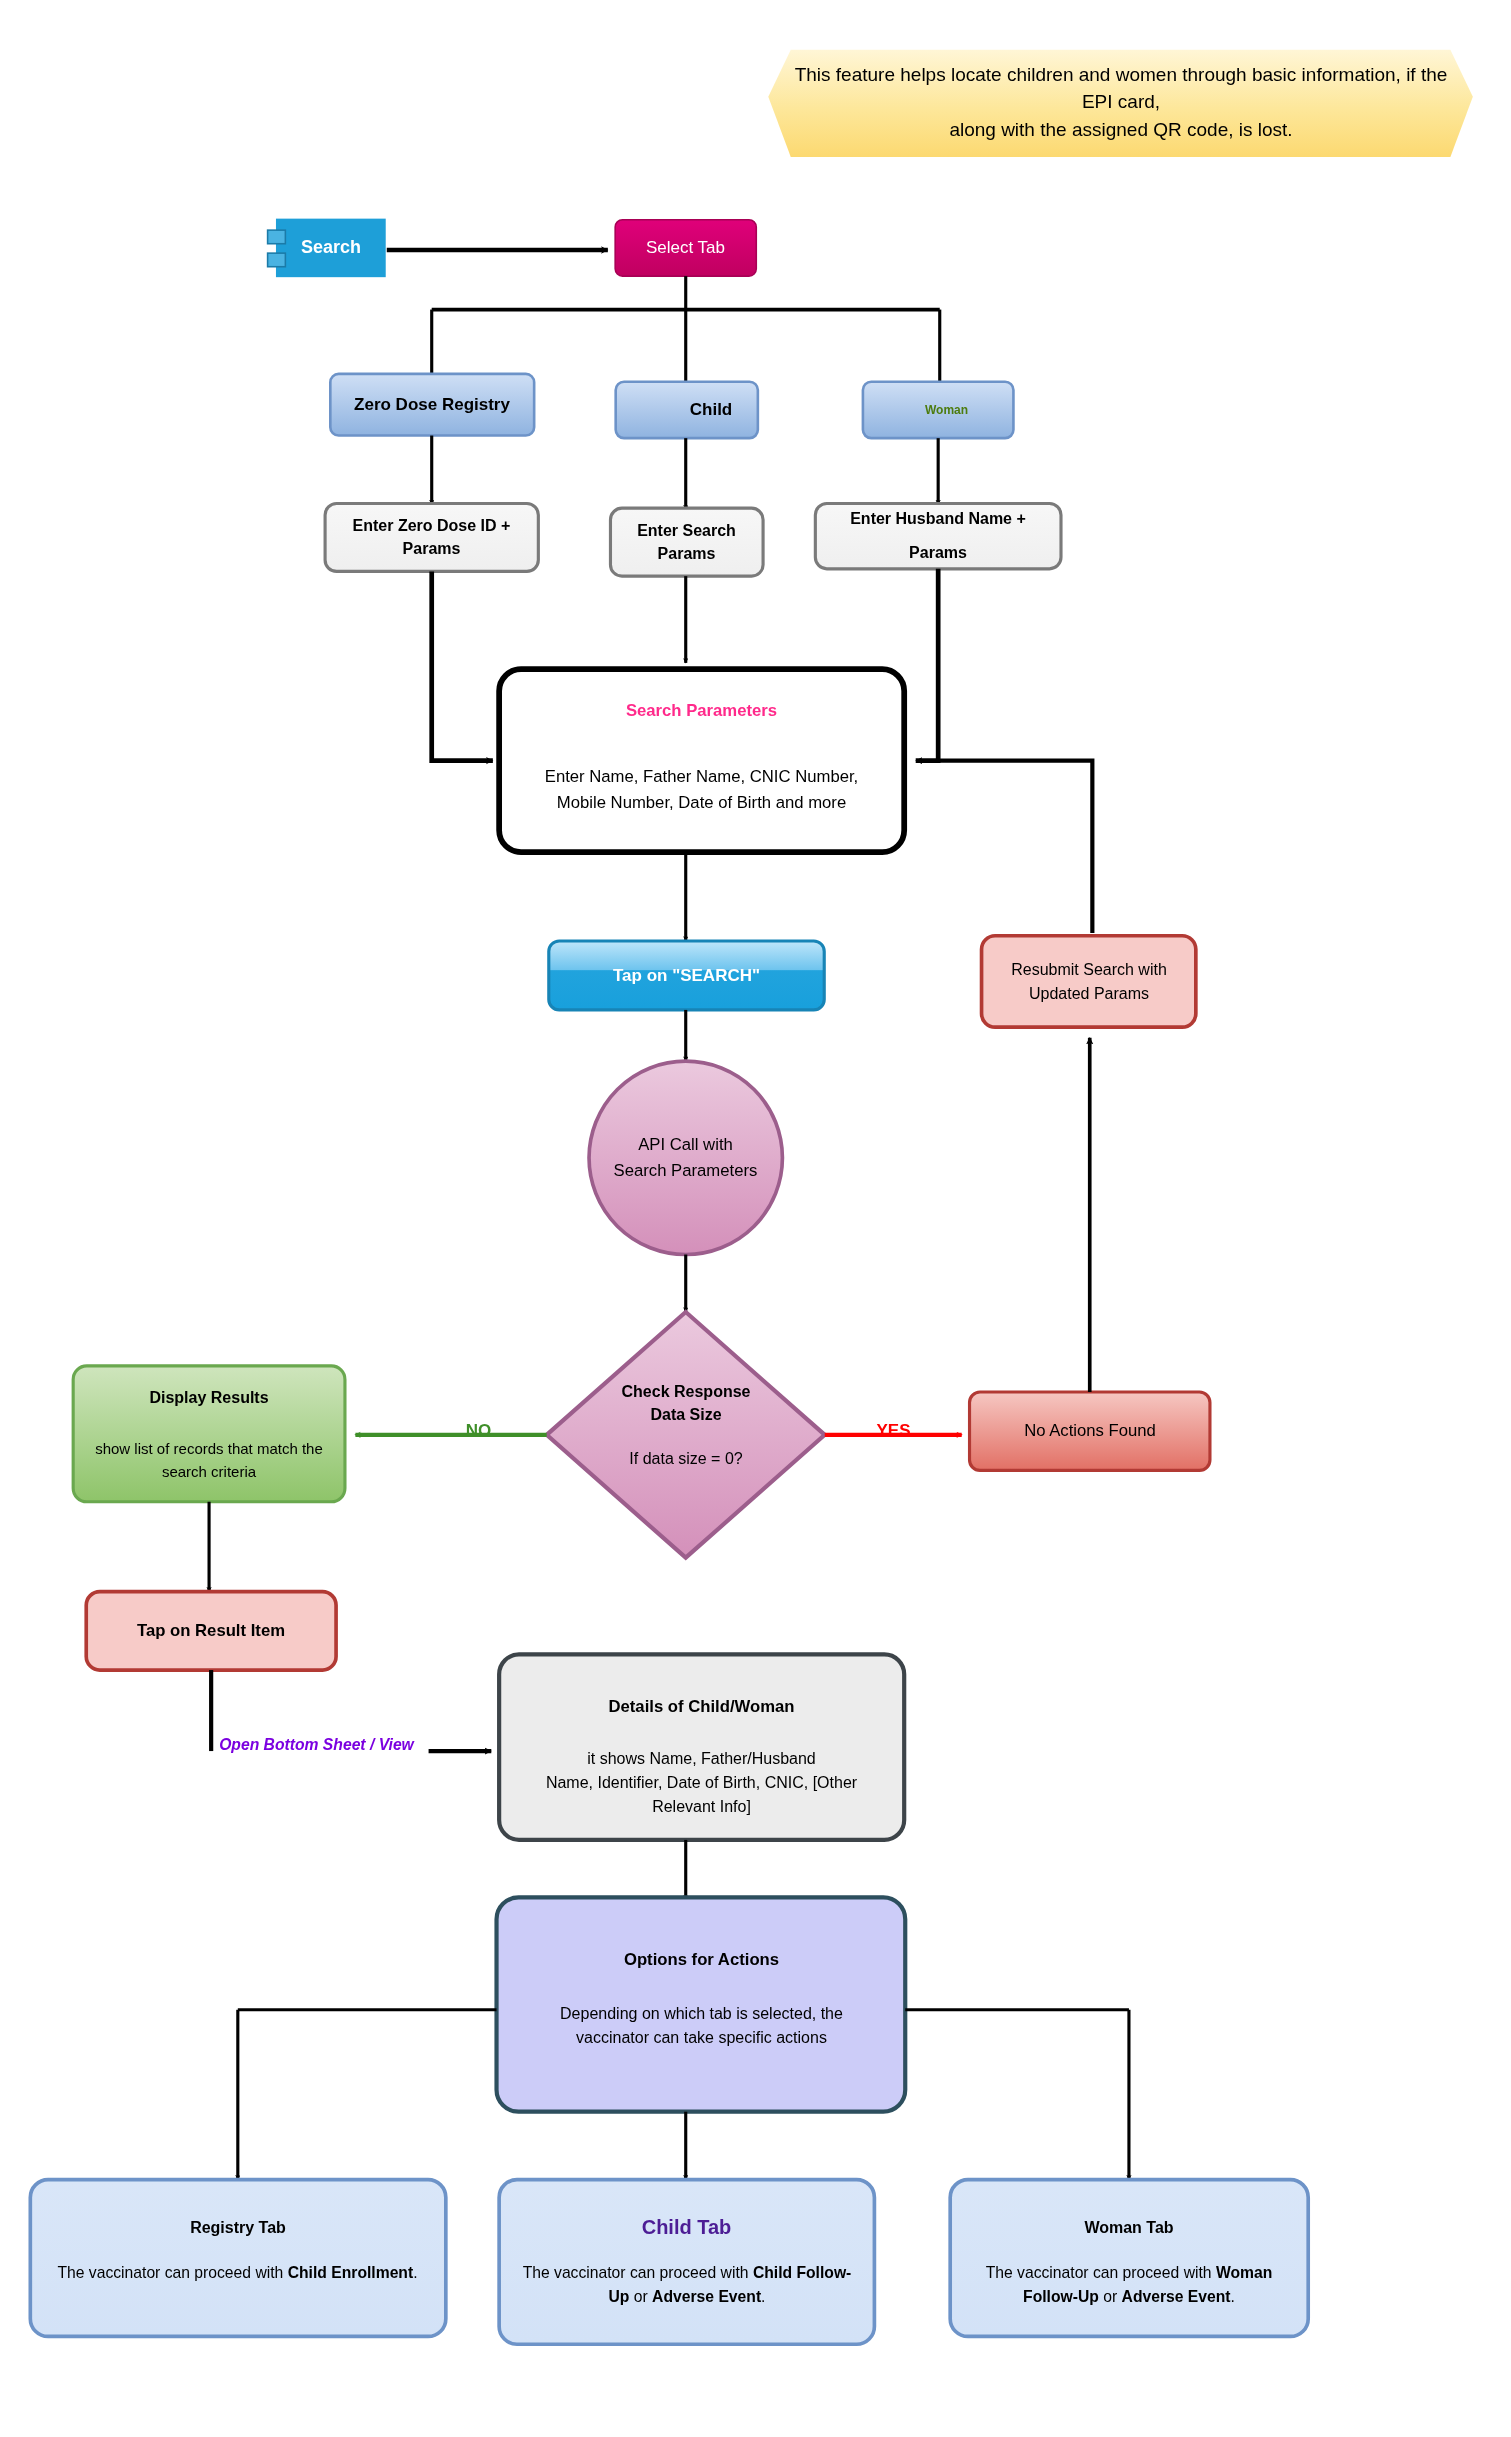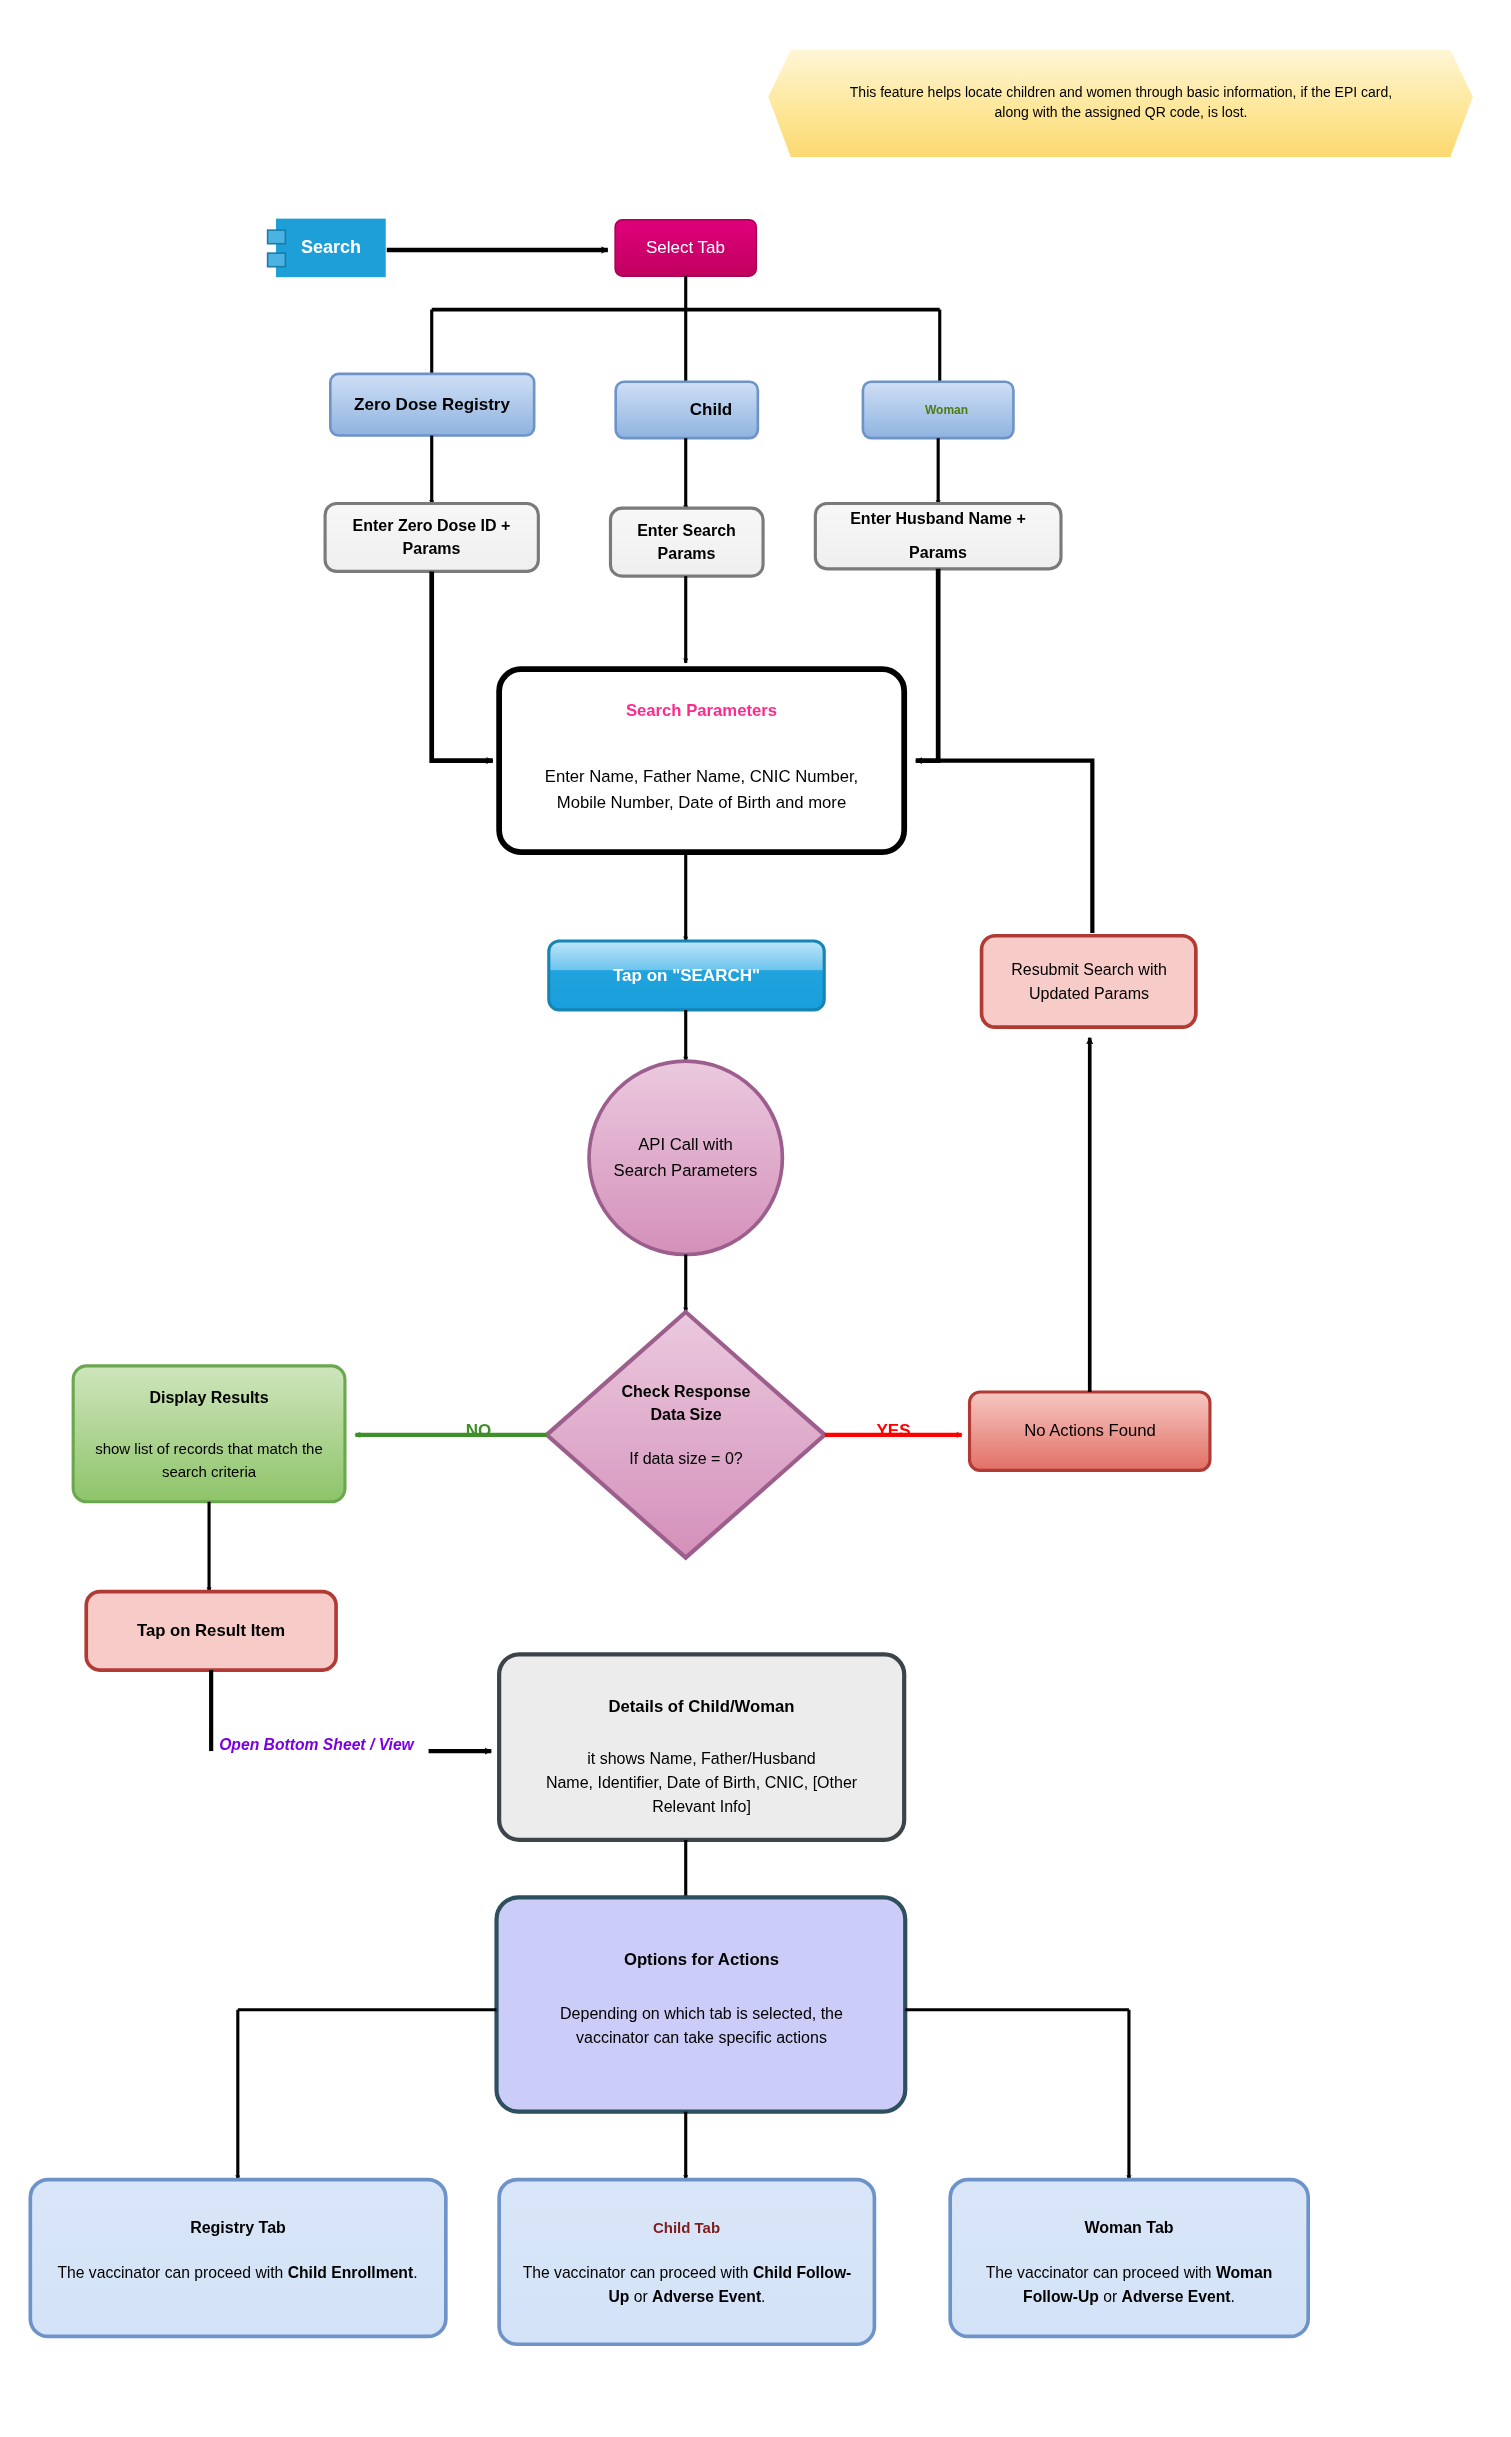--- a/index.html
+++ b/index.html
@@ -235,21 +235,21 @@
     <rect x="58" y="4170" width="795" height="300" rx="34" ry="34" fill="url(#gradLightBlue)" stroke="#6d93c8" stroke-width="7"></rect>
   </g>
   <g>
     <rect x="955" y="4170" width="718" height="315" rx="34" ry="34" fill="url(#gradLightBlue)" stroke="#6d93c8" stroke-width="7"></rect>
   </g>
   <g>
     <rect x="1818" y="4170" width="685" height="300" rx="34" ry="34" fill="url(#gradLightBlue)" stroke="#6d93c8" stroke-width="7"></rect>
   </g>
 </svg>
 
-<div class="node-text" style="left:784px; top:68px; width:674px; height:68px; font-size:14px; color:#000; line-height:1.45;">
+<div class="node-text" style="left:784px; top:68px; width:674px; height:68px; font-size:19px; color:#000; line-height:1.45;">
   <div>This feature helps locate children and women through basic information, if the EPI card,</div>
   <div>along with the assigned QR code, is lost.</div>
 </div>
 
 <div class="node-text t-title" style="left:276px; top:218px; width:110px; height:59px; font-size:18px; color:#ffffff;">
   <div>Search</div>
 </div>
 
 <div class="node-text t-body" style="left:615px; top:220px; width:141px; height:56px; font-size:17px; color:#ffffff;">
   <div>Select Tab</div>
@@ -350,21 +350,21 @@
   <div>vaccinator can take specific actions</div>
 </div>
 
 <div class="node-text t-title" style="left:30px; top:2216px; width:416px; height:23.5px; font-size:16px; color:#000;">
   <div>Registry Tab</div>
 </div>
 <div class="node-text t-body" style="left:56px; top:2261px; width:363px; height:57px; font-size:15.7px; color:#000; line-height:1.5; display:block; text-align:center;">
   <span>The vaccinator can proceed with </span><b>Child Enrollment</b><span>.</span>
 </div>
 
-<div class="node-text t-title" style="left:499px; top:2216px; width:375px; height:23.5px; font-size:15px; color:#7f1d1d;">
+<div class="node-text t-title" style="left:499px; top:2216px; width:375px; height:23.5px; font-size:20px; color:#4c1d95;">
   <div>Child Tab</div>
 </div>
 <div class="node-text t-body" style="left:517px; top:2261px; width:340px; height:57px; font-size:15.7px; color:#000; line-height:1.5; display:block; text-align:center;">
   <span>The vaccinator can proceed with </span><b>Child Follow-Up</b><span> or </span><b>Adverse Event</b><span>.</span>
 </div>
 
 <div class="node-text t-title" style="left:950px; top:2216px; width:358px; height:23.5px; font-size:16px; color:#000;">
   <div>Woman Tab</div>
 </div>
 <div class="node-text t-body" style="left:963px; top:2261px; width:332px; height:57px; font-size:15.7px; color:#000; line-height:1.5; display:block; text-align:center;">

